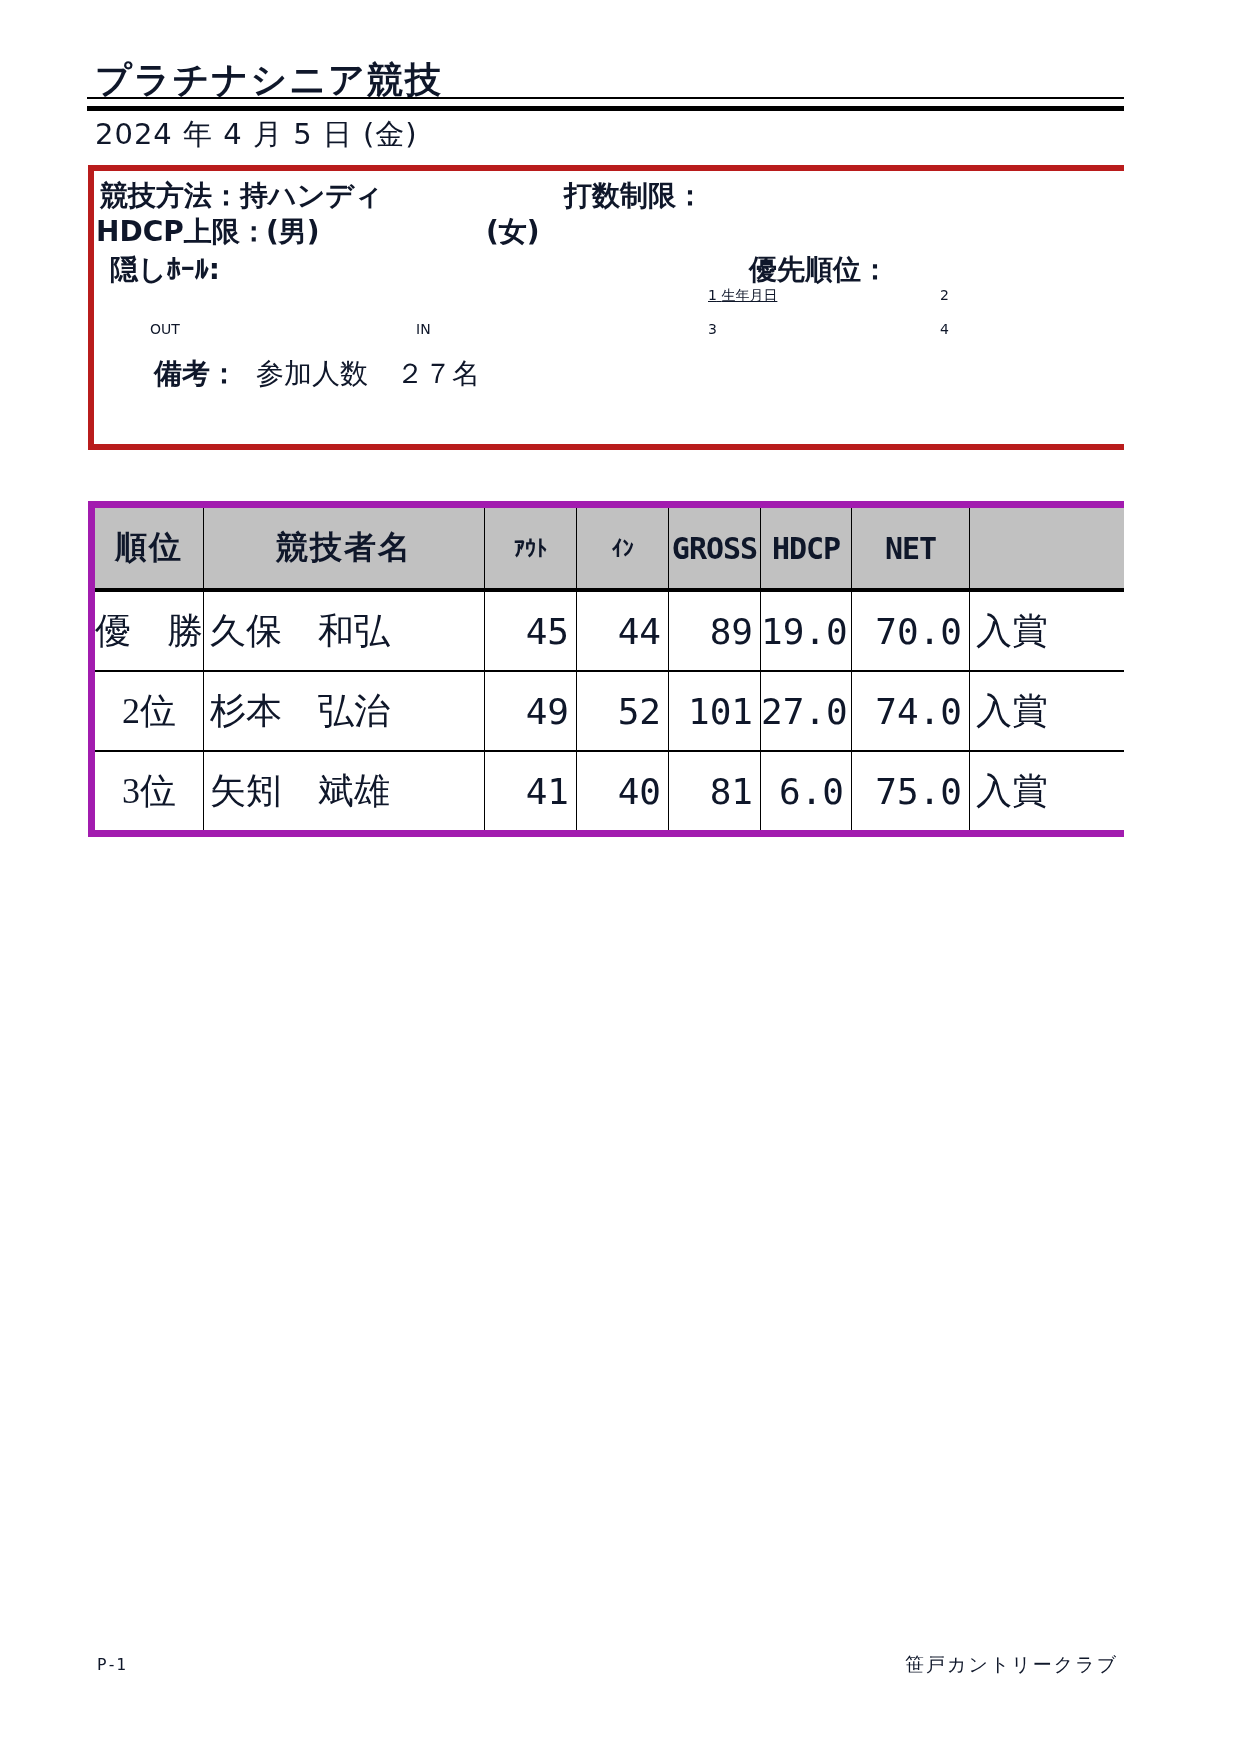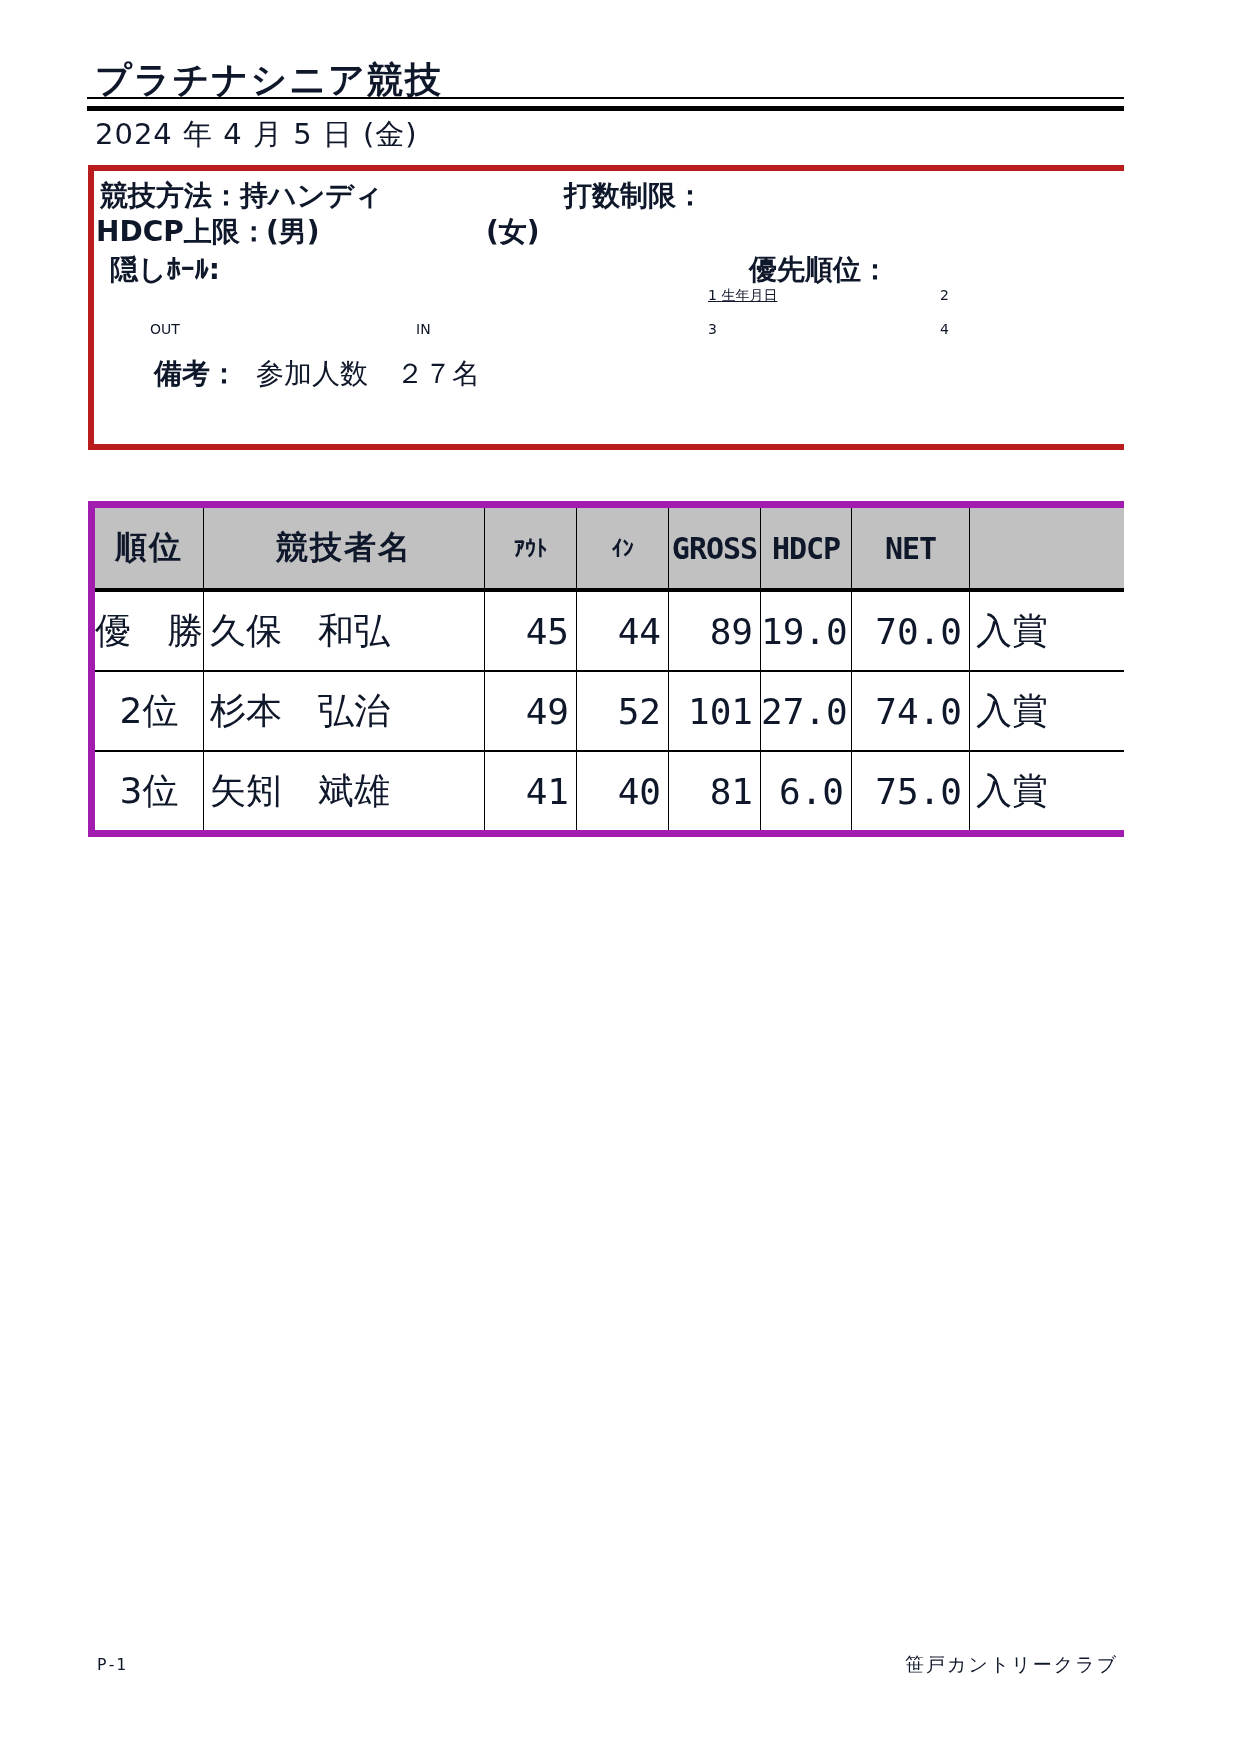--- a/index.html
+++ b/index.html
@@ -30,21 +30,21 @@
   .tbl {
     position:absolute; left:88px; top:477px; width:1075px;
     border-collapse:collapse; table-layout:fixed; border:7px solid #a21caf;margin-top:24px;
   }
   .tbl th {
     background:#c1c1c1; border:1px solid #000; border-bottom:4px solid #000;
     height:80px; font-weight:600; padding:0; overflow:visible; white-space:nowrap;
   }
   .tbl td {
     border:1px solid #000; border-top:2px solid #000;
-    height:78px; padding:0; overflow:visible; white-space:pre;
+    height:78px; padding:0; overflow:visible; white-space:pre;font-family:Liberation Serif, serif;
   }
   .h-cjk  { font-size:32px; letter-spacing:2px; }
   .h-kana { font-size:22px; font-weight:500; }
   .h-lat  { font-family:"DejaVu Sans Mono","Liberation Mono",monospace; font-size:30px; font-weight:600; letter-spacing:-1px; }
   td.rank  { text-align:center; font-size:36px; font-weight:500; }
   td.name  { text-align:left; padding-left:6px; font-size:36px; font-weight:500; }
   td.num   { font-family:"DejaVu Sans Mono","Liberation Mono",monospace; text-align:right; padding-right:7px; font-size:36px; }
   td.prize { text-align:left; padding-left:6px; font-size:36px; font-weight:500; }
 
   

